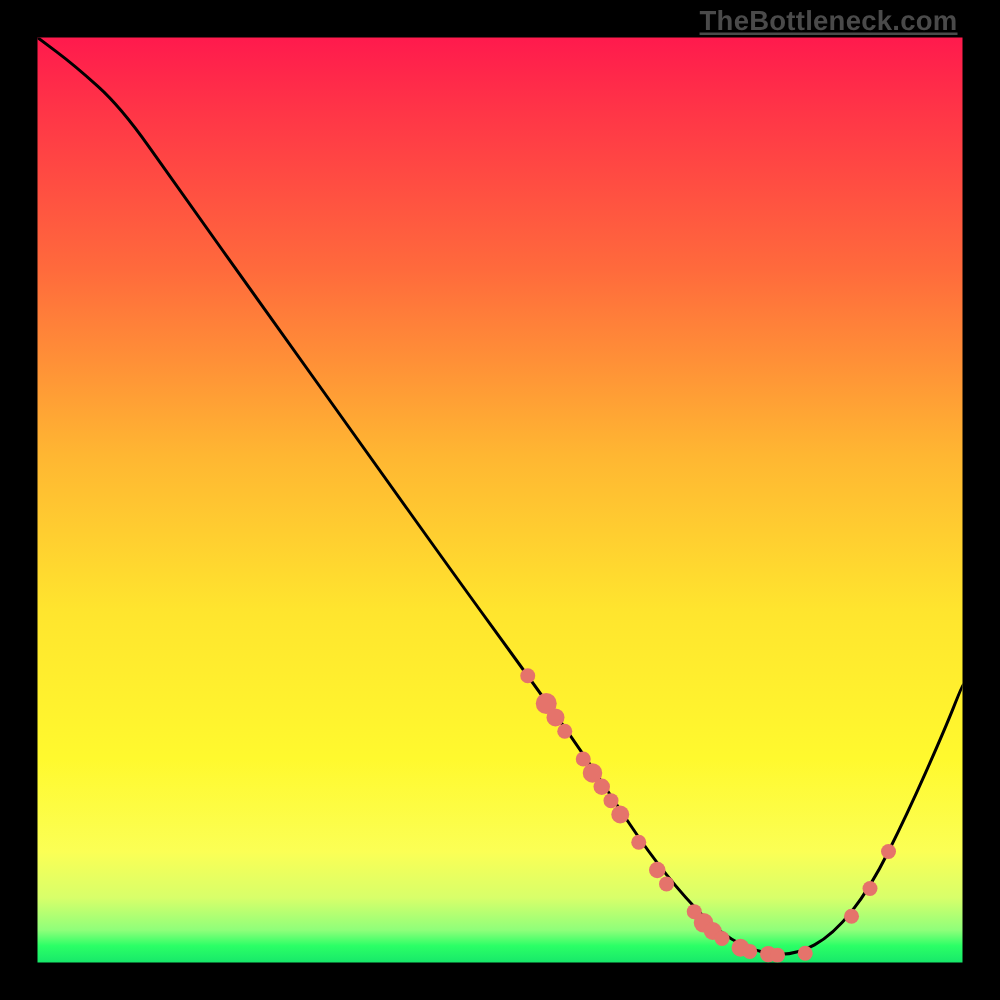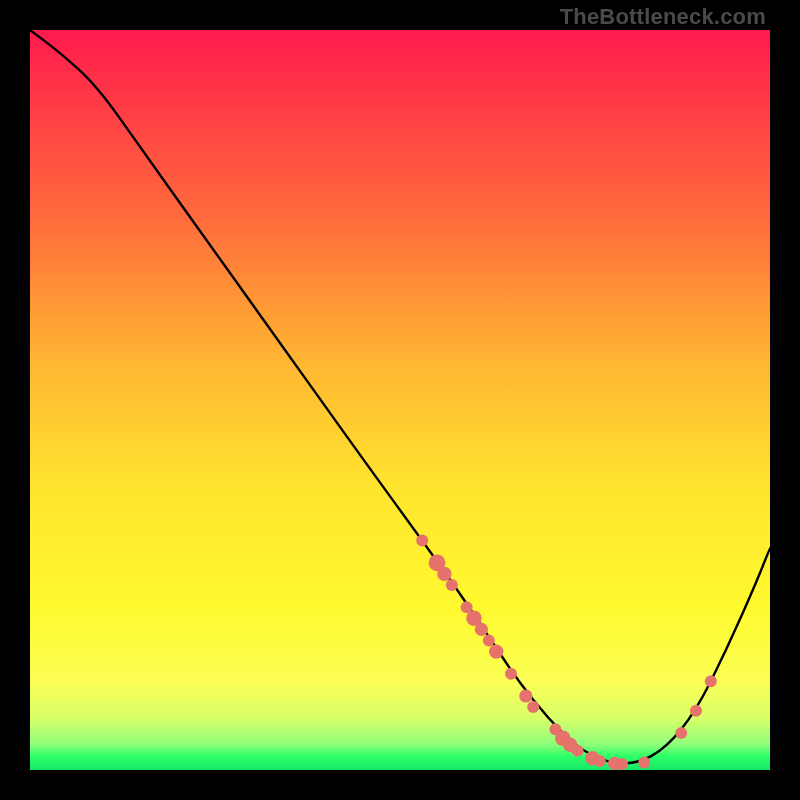--- a/index.html
+++ b/index.html
@@ -31,20 +31,21 @@
       #17e86a 100%);
   }
   .watermark {
     position: absolute;
     top: 4px;
     right: 34px;
     color: #4a4a4a;
     font-size: 22px;
     font-weight: 600;
     letter-spacing: 0.2px;
+    text-decoration: underline;
   }
   svg.plot {
     position: absolute;
     left: 30px;
     top: 30px;
     width: 740px;
     height: 740px;
   }
 </style>
 </head>

